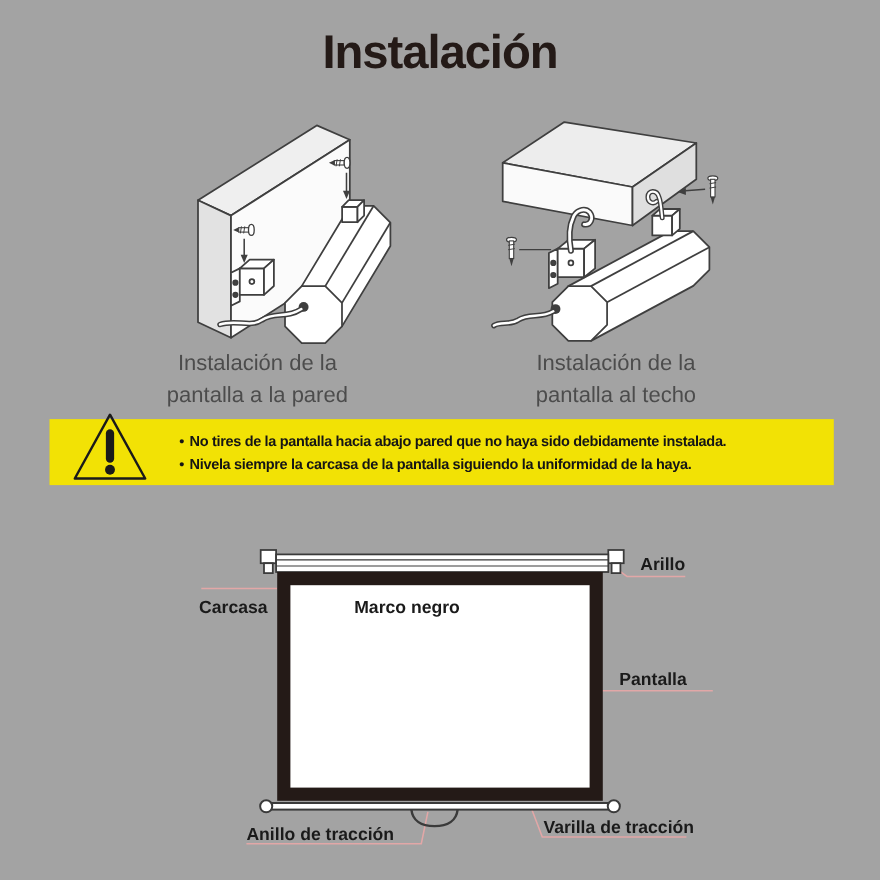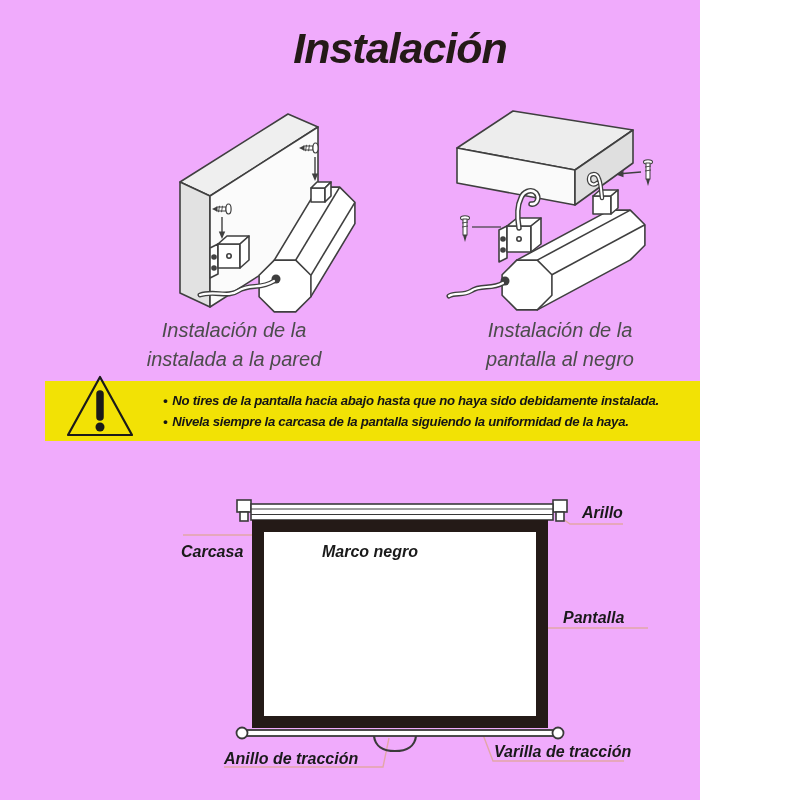--- a/index.html
+++ b/index.html
@@ -1,18 +1,18 @@
 <!DOCTYPE html>
 <html><head>
 <meta charset="utf-8">
 <style>
   html,body{margin:0;padding:0;background:#ffffff;}
   .canvas{
-    position:relative;width:700px;height:800px;background:#f0abfc;
-    font-family:"Liberation Sans",sans-serif;overflow:hidden;font-style:italic;
+    position:relative;width:800px;height:800px;background:#a3a3a3;
+    font-family:"Liberation Sans",sans-serif;overflow:hidden;
   }
   .page-title{
     position:absolute;left:0;top:24px;width:800px;text-align:center;
     font-size:43px;font-weight:bold;letter-spacing:-1px;color:#241a17;
   }
   .figure-caption{
     position:absolute;width:200px;text-align:center;
     font-size:20px;line-height:29px;color:#4c4c4c;
   }
   .caption-wall{left:134px;top:316px;}
@@ -155,36 +155,36 @@
     <line x1="29" y1="127" x2="58" y2="127" stroke="#3f3f3f" stroke-width="1.2"></line>
     <g>
       <circle cx="62" cy="181" r="4.5" fill="#3f3f3f"></circle>
       <path d="M60,183 C48,190 38,184 28,191 C20,196 12,192 6,196" fill="none" stroke="#3f3f3f" stroke-width="5" stroke-linecap="round"></path>
       <path d="M60,183 C48,190 38,184 28,191 C20,196 12,192 6,196" fill="none" stroke="#ffffff" stroke-width="2.2" stroke-linecap="round"></path>
     </g>
   </svg>
 
   <div class="figure-caption caption-wall">
     <span>Instalación de la</span><br>
-    <span>instalada a la pared</span>
+    <span>pantalla a la pared</span>
   </div>
   <div class="figure-caption caption-ceiling">
     <span>Instalación de la</span><br>
-    <span>pantalla al negro</span>
+    <span>pantalla al techo</span>
   </div>
 
   <div class="warning-banner">
     <svg class="warning-triangle" width="70" height="66" viewBox="0 0 70 66">
       <path d="M35,3 L67,61 L3,61 Z" fill="none" stroke="#1a1a1a" stroke-width="2.2" stroke-linejoin="round"></path>
       <line x1="35" y1="20" x2="35" y2="43" stroke="#1a1a1a" stroke-width="7.5" stroke-linecap="round"></line>
       <circle cx="35" cy="53" r="4.5" fill="#1a1a1a"></circle>
     </svg>
     <div class="warning-text">
       <div class="bullet-line">
-        <span class="bullet">•</span><span>No tires de la pantalla hacia abajo hasta que no haya sido debidamente instalada.</span>
+        <span class="bullet">•</span><span>No tires de la pantalla hacia abajo pared que no haya sido debidamente instalada.</span>
       </div>
       <div class="bullet-line">
         <span class="bullet">•</span><span>Nivela siempre la carcasa de la pantalla siguiendo la uniformidad de la haya.</span>
       </div>
     </div>
   </div>
 
   <svg class="screen-svg" width="800" height="325" viewBox="0 0 800 325">
 
     <g fill="none" stroke-width="1.4">

